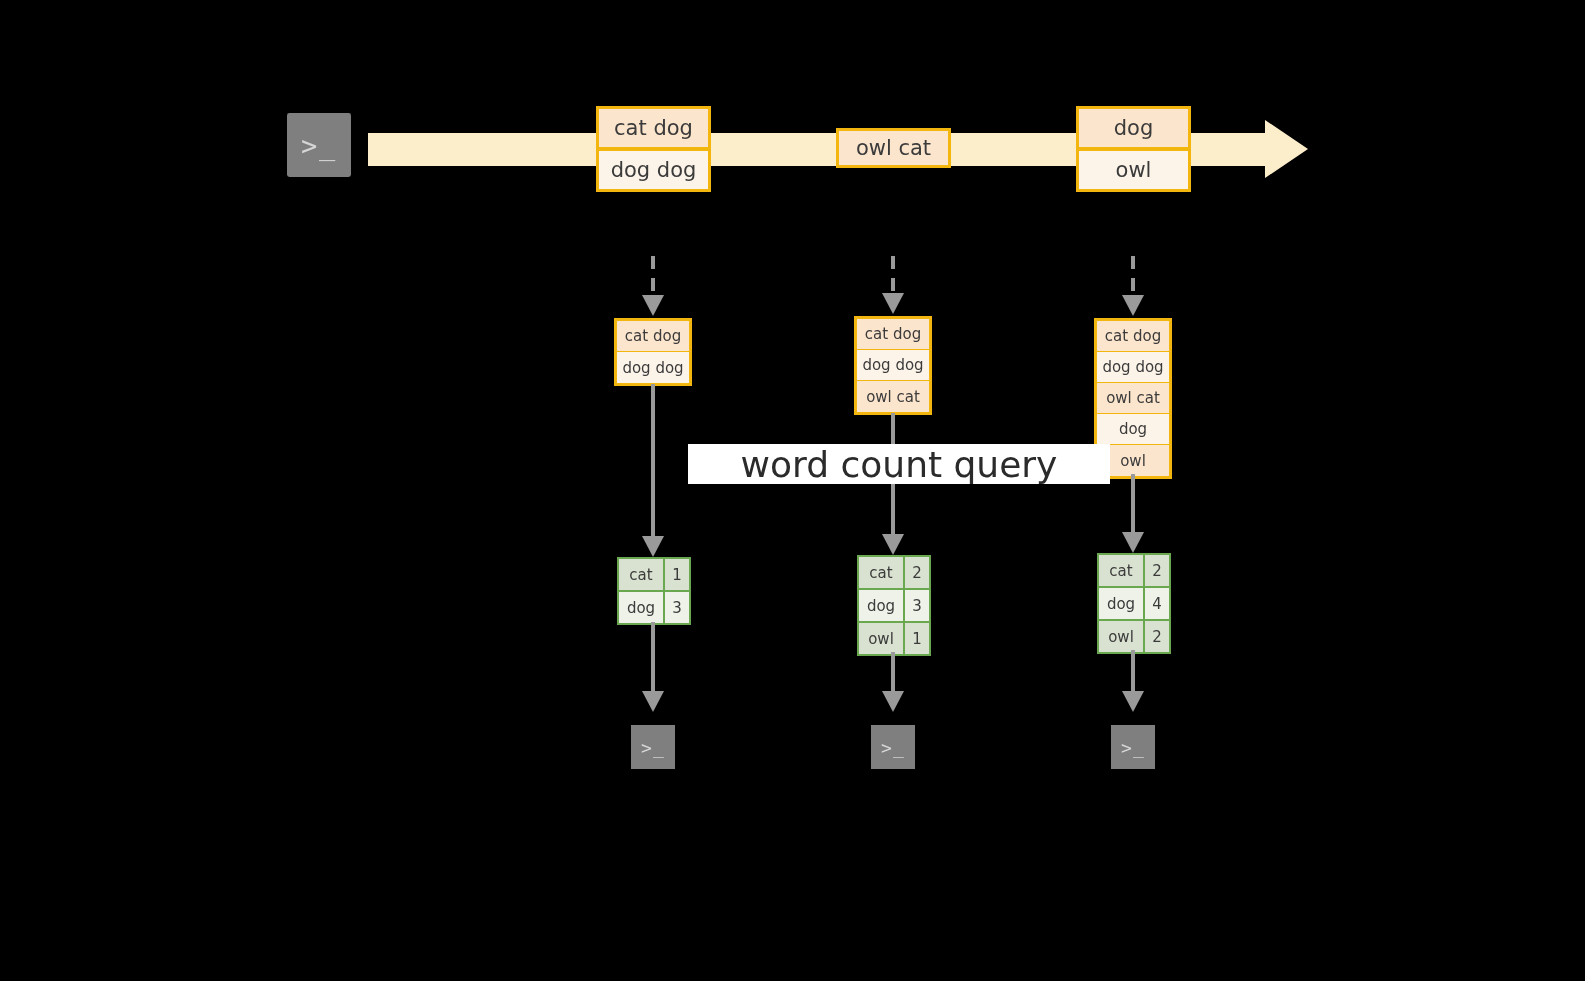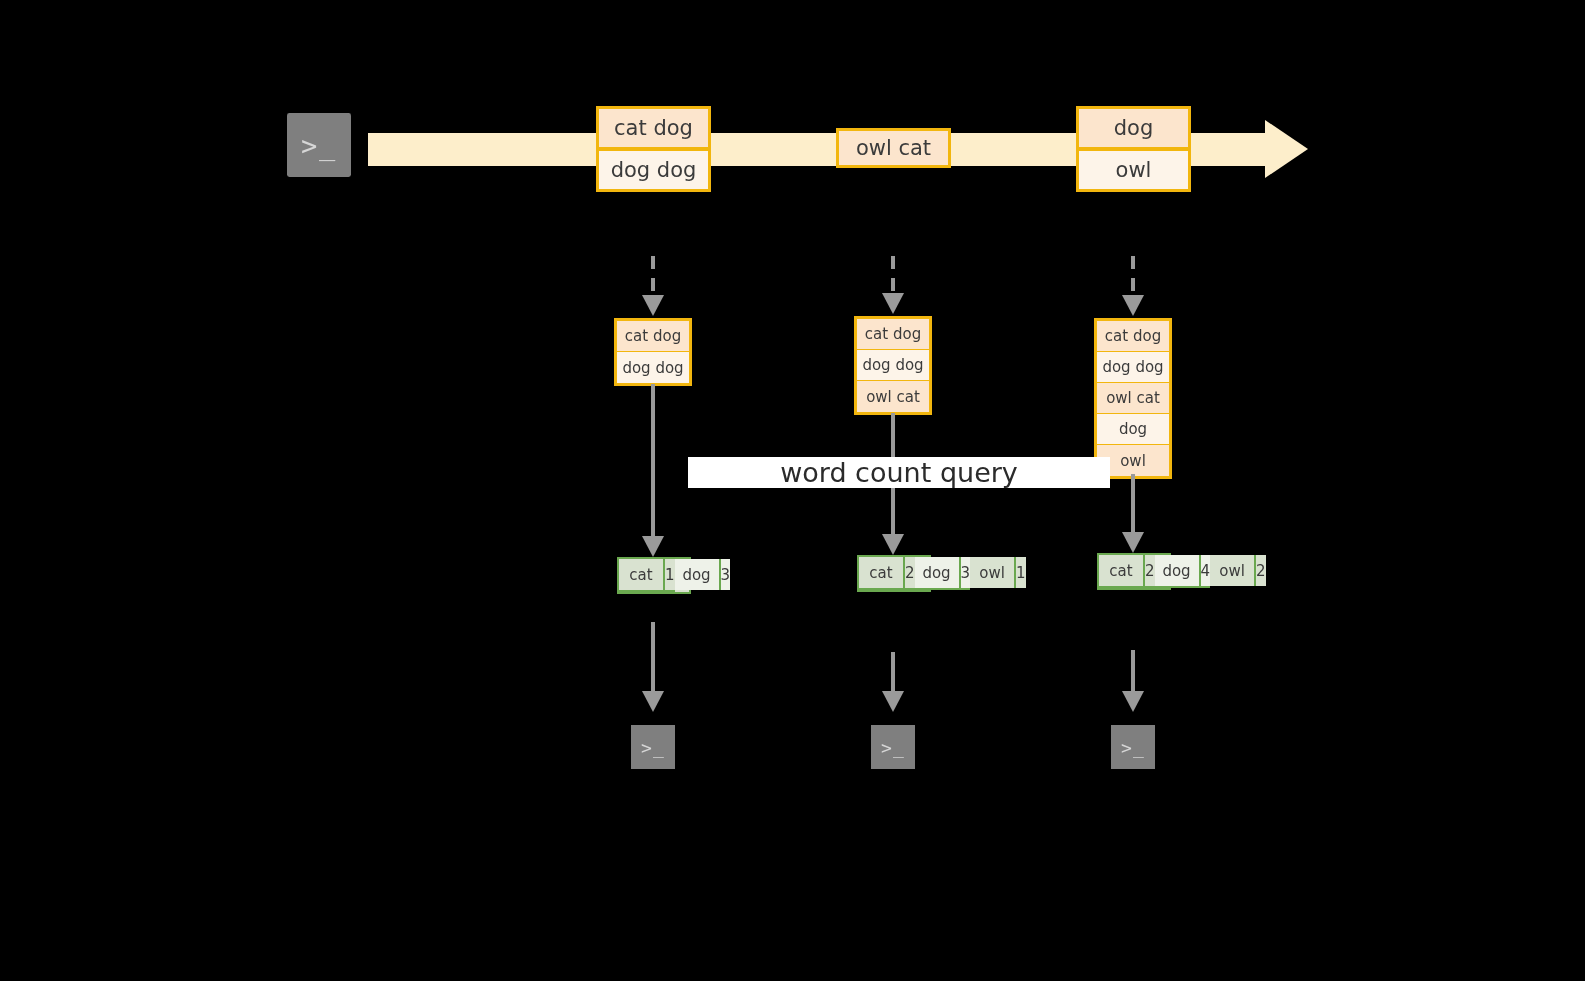--- a/index.html
+++ b/index.html
@@ -98,21 +98,21 @@
   .stack .row:last-child { border-bottom: none; }
   .stack .row.light { background: #fdf4e9; }
 
   
   .green {
     position: absolute;
     box-sizing: border-box;
     border: 2.5px solid #6aa84f;
     background: #d9e2d0;
     display: flex;
-    flex-direction: row;
+    flex-direction: column;
   }
   .green .grow {
     display: flex;
     height: 31px;
     border-bottom: 2.5px solid #6aa84f;
   }
   .green .grow:last-child { border-bottom: none; }
   .green .gw {
     box-sizing: border-box;
     width: 46px;
@@ -286,15 +286,15 @@
   </div>
 
   <div class="vline" style="left:1131px; top:650px; height:50px;"></div>
   <div class="vhead" style="left:1122px; top:691px;"></div>
 
   <div class="term" style="left:1102px; top:716px; width:62px; height:62px;">
     <div class="hatch"></div>
     <div class="glyph" style="font-size:18px;">&gt;_</div>
   </div>
 
-  <div class="query-label" style="left:688px; top:457px; width:422px; height:31px; font-size:27px;">word count query</div>
+  <div class="query-label" style="left:688px; top:444px; width:422px; height:40px; font-size:36px;">word count query</div>
 
 </div>
 
 </body></html>

